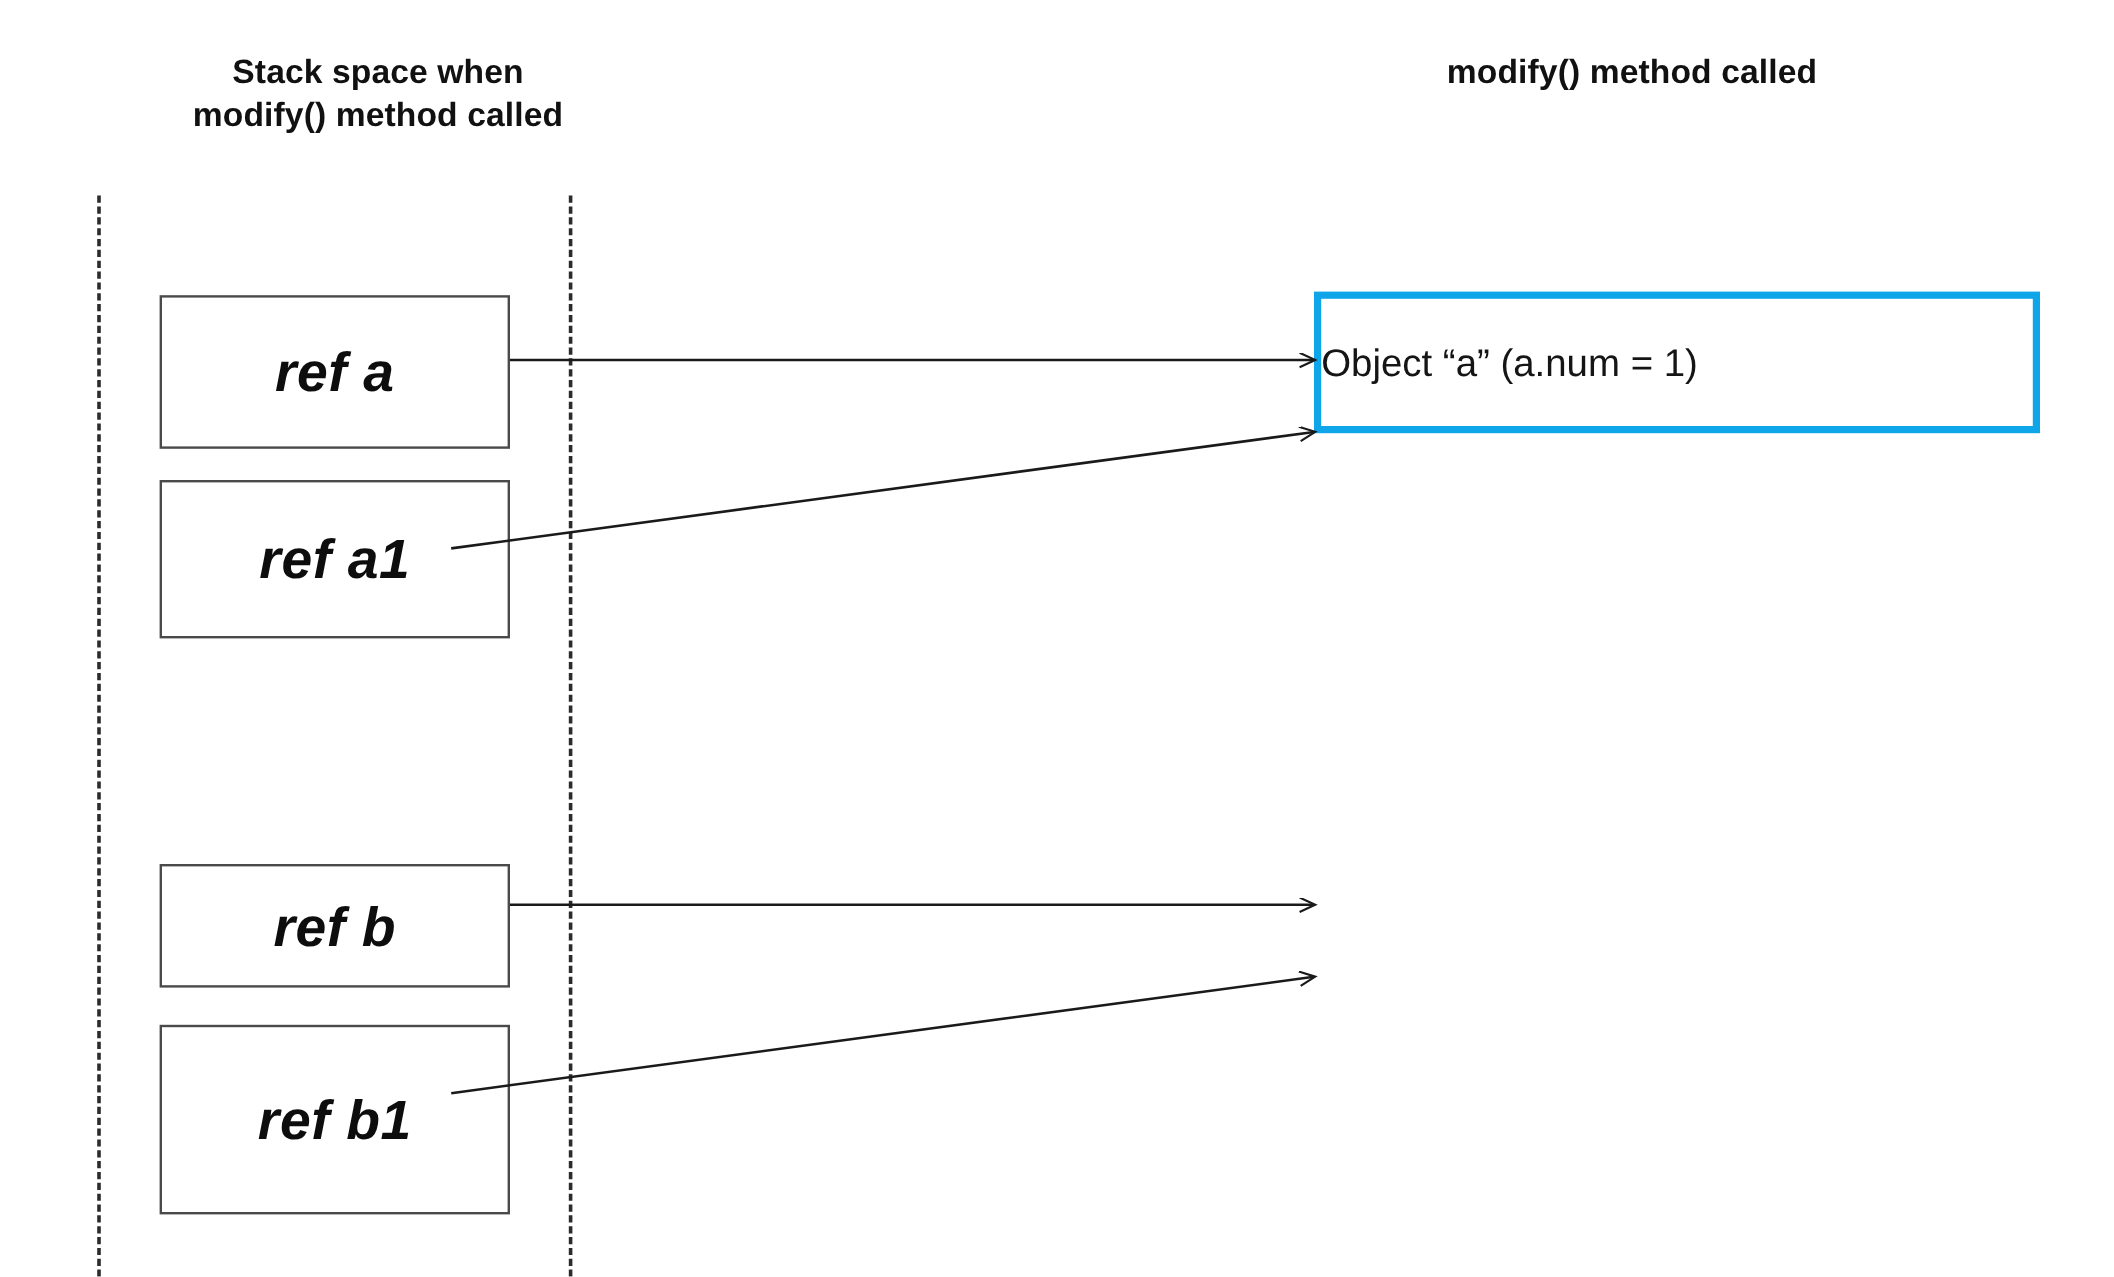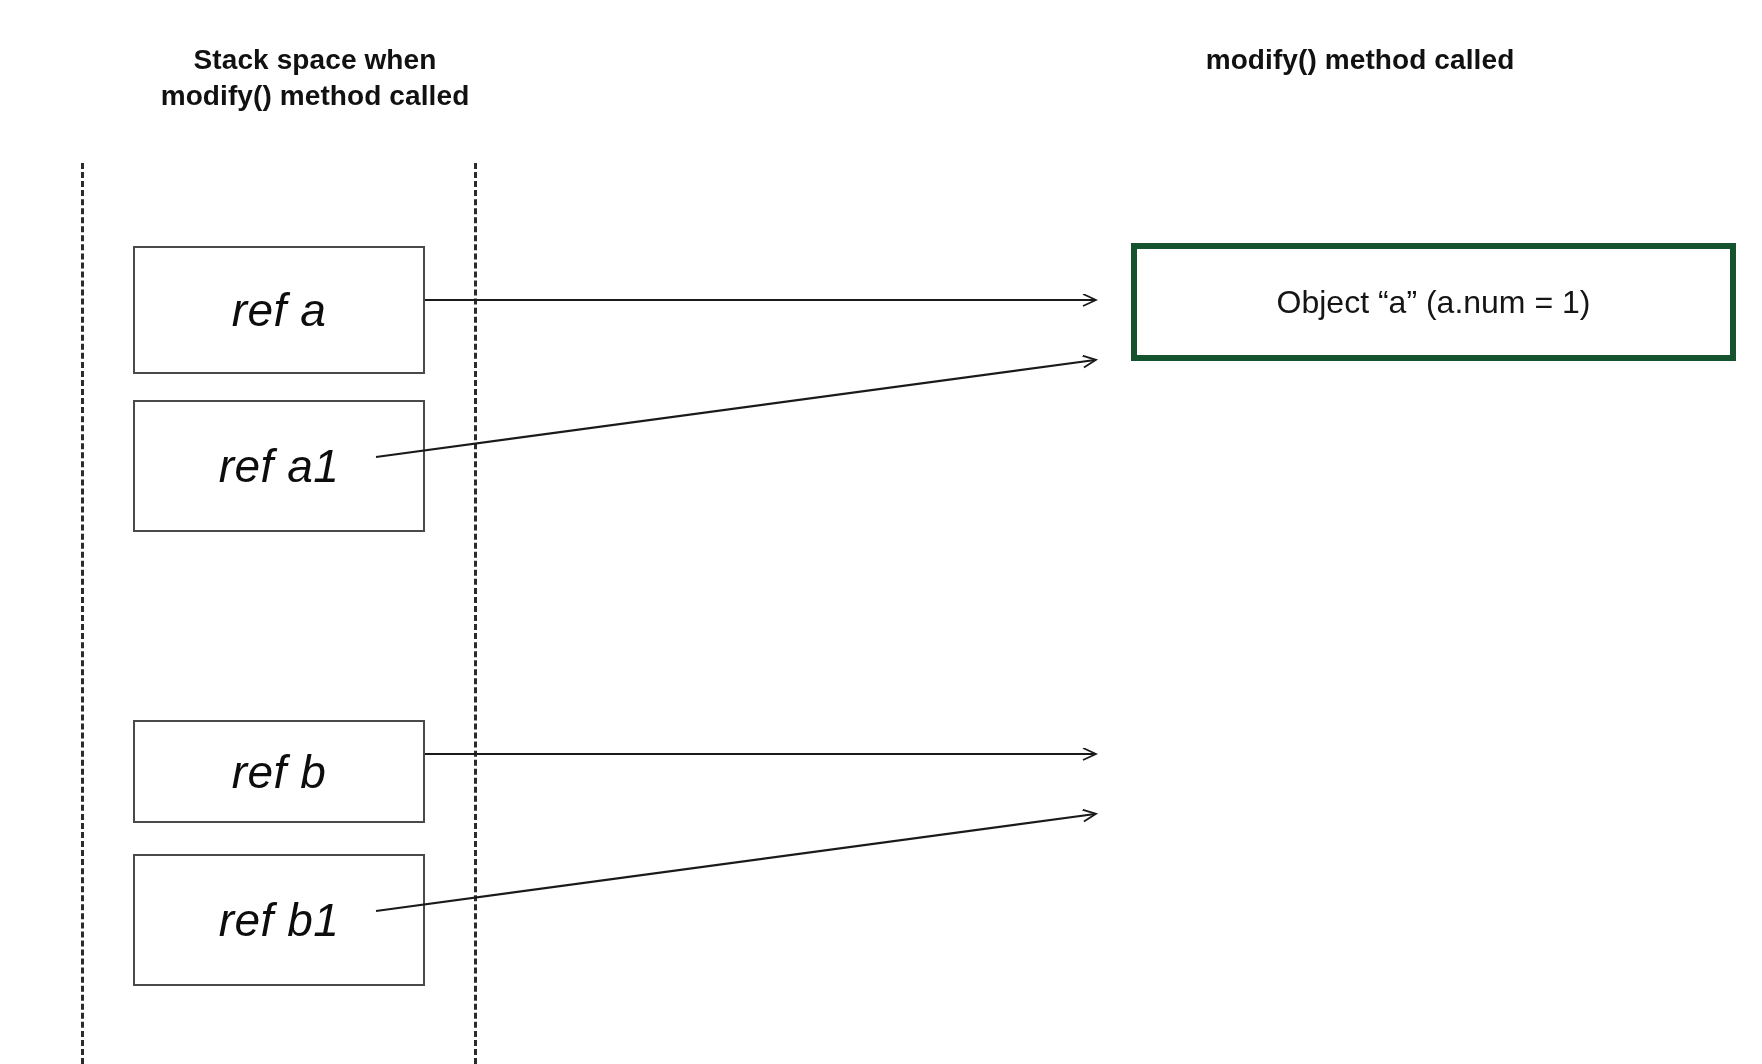--- a/index.html
+++ b/index.html
@@ -52,42 +52,41 @@
     border: 2px solid #4a4a4a;
     background: #ffffff;
     box-sizing: border-box;
     display: flex;
     align-items: center;
     justify-content: center;
   }
   .stack-box .label {
     font-size: 46px;
     font-style: italic;
-    font-weight: 400;
+    font-weight: 700;
     color: #0d0d0d;
     white-space: nowrap;
     letter-spacing: 0.5px;
   }
   #box-ref-a   { top: 246px; height: 128px; }
   #box-ref-a1  { top: 400px; height: 132px; text-align: right; }
   #box-ref-b   { top: 720px; height: 103px; }
-  #box-ref-b1  { top: 854px; height: 132px; }
+  #box-ref-b1  { top: 854px; height: 158px; }
 
   
   .heap-box {
     position: absolute;
     left: 1095px;
     width: 605px;
-    border: 6px solid #14532d;
+    border: 6px solid #0ea5e9;
     background: #ffffff;
     box-sizing: border-box;
     display: flex;
     align-items: center;
-    justify-content: center;
-    margin-left: 36px;
+    justify-content: flex-start;
   }
   .heap-box .label {
     font-size: 32px;
     color: #151515;
     white-space: nowrap;
   }
   #heap-box-a { top: 243px; height: 118px; }
   #heap-box-b { top: 697px; height: 118px; }
 
   

